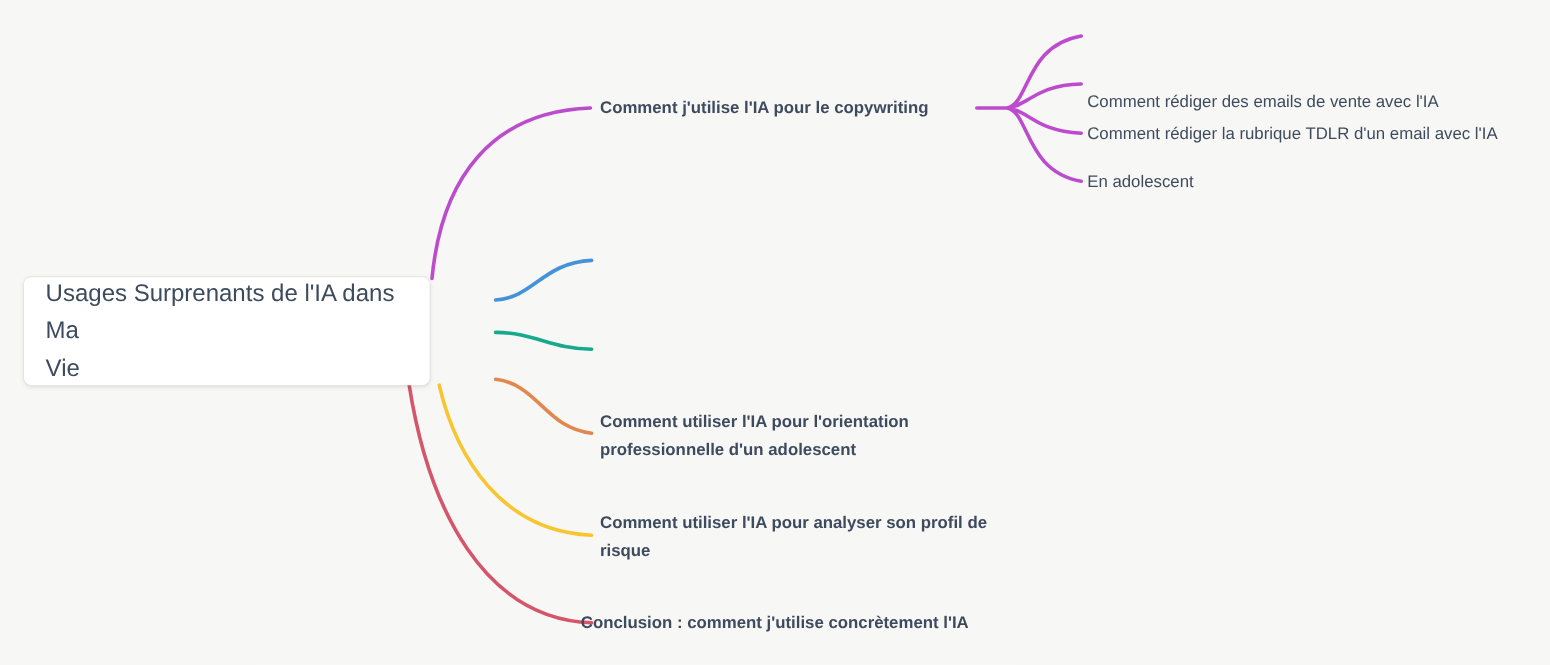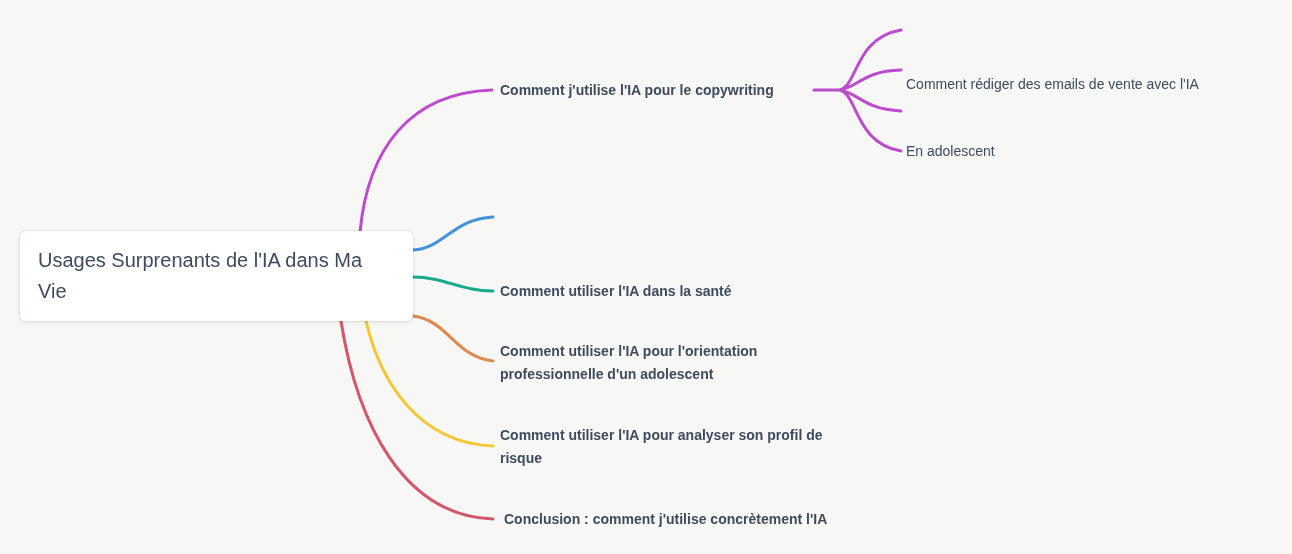--- a/index.html
+++ b/index.html
@@ -43,21 +43,21 @@
   .child-label {
     font-size: 14px;
     line-height: 20px;
     font-weight: 500;
     white-space: nowrap;
   }
   .root-node {
     position: absolute;
     left: 20px;
     top: 231px;
-    width: 393px;
+    width: 338px;
     height: 90px;
     background: #ffffff;
     border-radius: 6px;
     box-shadow: 0 1px 4px rgba(0,0,0,0.10), 0 0 0 1px rgba(0,0,0,0.03);
     display: flex;
     align-items: center;
     box-sizing: border-box;
     padding: 10px 18px;
     z-index: 1;
   }
@@ -89,26 +89,26 @@
   </svg>
 
   <div class="root-node">
     <div class="root-text">Usages Surprenants de l'IA dans Ma
 Vie</div>
   </div>
 
   <div class="node-label branch-label" style="left:500px; top:90px;">Comment j'utilise l'IA pour le copywriting</div>
 
   <div class="node-label child-label" style="left:906px; top:84px;">Comment rédiger des emails de vente avec l'IA</div>
+  <div class="node-label child-label" style="left:906px; top:111px;">Comment rédiger la rubrique TDLR d'un email avec l'IA</div>
   <div class="node-label child-label" style="left:906px; top:151px;">En adolescent</div>
 
 
-  <div class="node-label branch-label" style="left:500px; top:291px;">Comment utiliser l'IA dans la santé</div>
 
   <div class="node-label branch-label" style="left:500px; top:447px;">Comment utiliser l'IA pour analyser son profil de
 risque</div>
 
   <div class="node-label branch-label" style="left:500px; top:363px;">Comment utiliser l'IA pour l'orientation
 professionnelle d'un adolescent</div>
 
-  <div class="node-label branch-label" style="left:504px; top:519px;">Conclusion : comment j'utilise concrètement l'IA</div>
+  <div class="node-label branch-label" style="left:484px; top:519px;">Conclusion : comment j'utilise concrètement l'IA</div>
 
 </div>
 
 </body></html>

